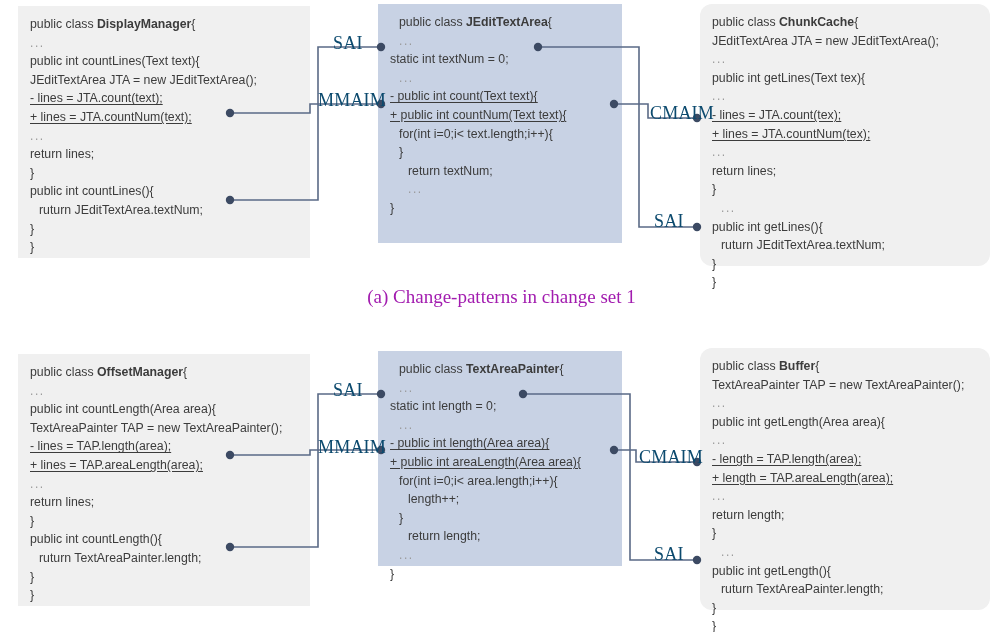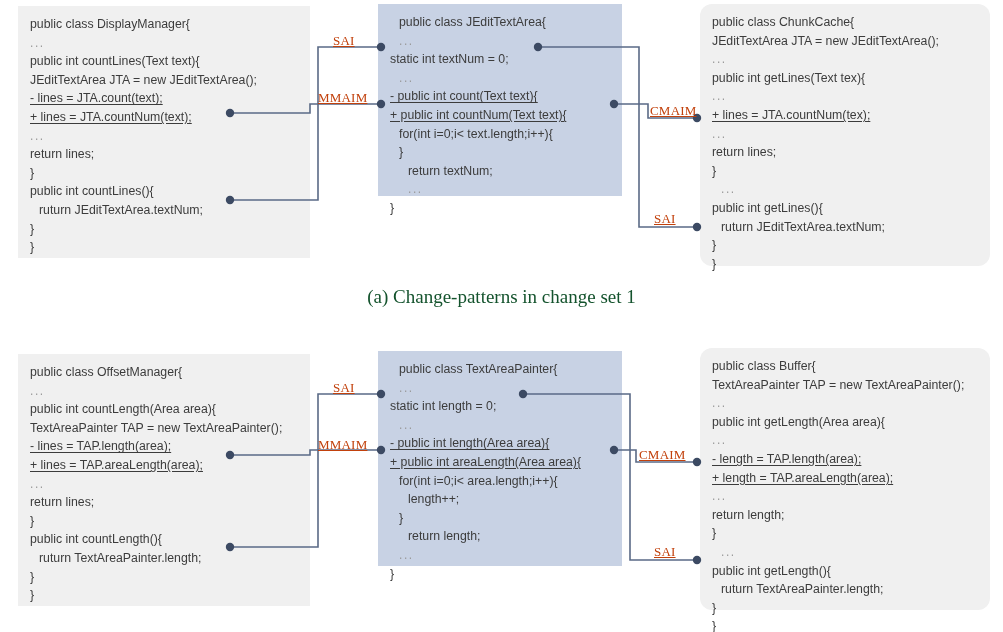--- a/index.html
+++ b/index.html
@@ -37,47 +37,46 @@
 
   .panel-left   { left: 18px;  width: 292px; }
   .panel-middle { left: 378px; width: 244px; }
   .panel-right  { left: 700px; width: 290px; border-radius: 12px; }
 
   .code-line { position: relative; height: 18.6px; }
   .code-line.dots { color: #9a9a9a; letter-spacing: 1.6px; font-size: 12px; }
   .code-line.diff { text-decoration: underline; text-underline-offset: 2px; }
   .code-line.ind1 { padding-left: 9px; }
   .code-line.ind2 { padding-left: 18px; }
-  .cls-name { font-weight: normal; }
+  .cls-name { font-weight: bold; }
 
   
   .wires {
     position: absolute;
     left: 0; top: 0;
     width: 1003px;
     pointer-events: none;
   }
   .wire-label {
     position: absolute;
     font-family: "Liberation Serif", serif;
-    font-size: 13px;
-    color: #c2410c;
+    font-size: 18px;
+    color: #0c4a6e;
     white-space: nowrap;
     letter-spacing: 0.2px;
-    text-decoration: underline;
   }
 
   .caption {
     position: absolute;
     left: 0;
     width: 1003px;
     text-align: center;
     font-family: "Liberation Serif", serif;
     font-size: 19px;
-    color: #14532d;
+    color: #a21caf;
   }
 </style>
 </head>
 <body>
 
 <div class="figure" id="figure-a">
 
   <div class="panel gray panel-left" style="top:6px; height:252px;">
     <div class="code-line">
       <span>public class </span><span class="cls-name">DisplayManager</span><span>{</span>
@@ -91,21 +90,21 @@
         <div class="code-line dots">...</div>
         <div class="code-line plain">return lines;</div>
         <div class="code-line plain">}</div>
         <div class="code-line plain">public int countLines(){</div>
         <div class="code-line ind1">ruturn JEditTextArea.textNum;</div>
         <div class="code-line plain">}</div>
         <div class="code-line plain">}</div>
       </div>
   </div>
 
-  <div class="panel blue panel-middle" style="top:4px; height:192px;">
+  <div class="panel blue panel-middle" style="top:4px; height:239px;">
     <div class="code-line ind1">
       <span>public class </span><span class="cls-name">JEditTextArea</span><span>{</span>
     </div>
     <div>
         <div class="code-line dots ind1">...</div>
         <div class="code-line plain">static int textNum = 0;</div>
         <div class="code-line dots ind1">...</div>
         <div class="code-line diff">- public int count(Text text){</div>
         <div class="code-line diff">+ public int countNum(Text text){</div>
         <div class="code-line ind1">for(int i=0;i&lt; text.length;i++){</div>
@@ -118,20 +117,21 @@
 
   <div class="panel gray panel-right" style="top:4px; height:262px;">
     <div class="code-line">
       <span>public class </span><span class="cls-name">ChunkCache</span><span>{</span>
     </div>
     <div>
         <div class="code-line plain">JEditTextArea JTA = new JEditTextArea();</div>
         <div class="code-line dots">...</div>
         <div class="code-line plain">public int getLines(Text tex){</div>
         <div class="code-line dots">...</div>
+        <div class="code-line diff">- lines = JTA.count(tex);</div>
         <div class="code-line diff">+ lines = JTA.countNum(tex);</div>
         <div class="code-line dots">...</div>
         <div class="code-line plain">return lines;</div>
         <div class="code-line plain">}</div>
         <div class="code-line dots ind1">...</div>
         <div class="code-line plain">public int getLines(){</div>
         <div class="code-line ind1">ruturn JEditTextArea.textNum;</div>
         <div class="code-line plain">}</div>
         <div class="code-line plain">}</div>
       </div>

